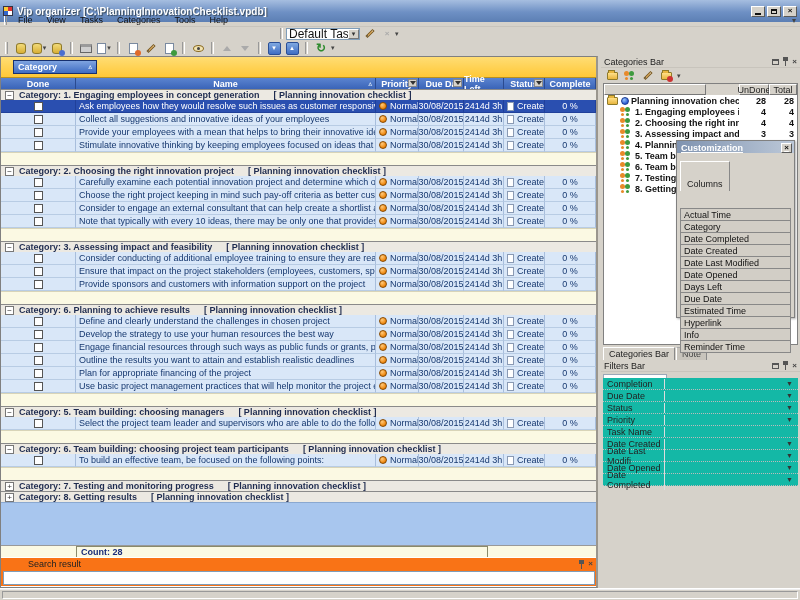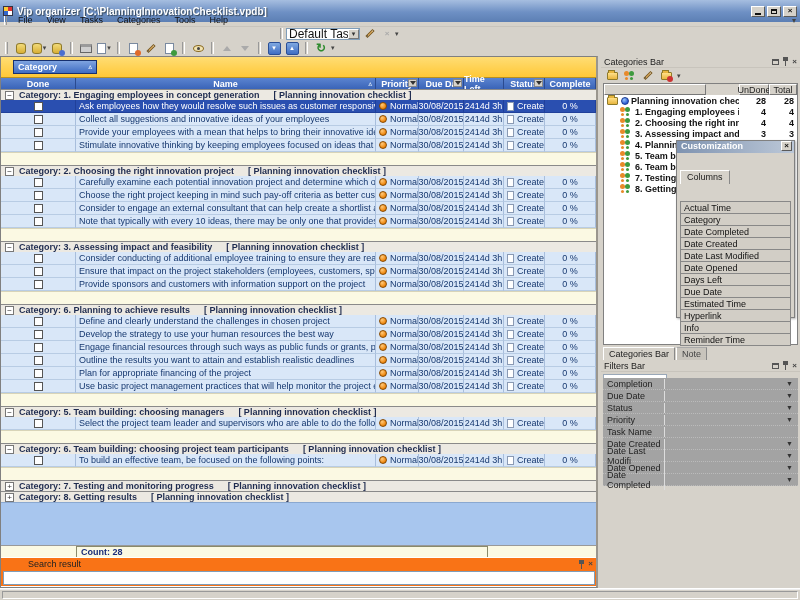--- a/index.html
+++ b/index.html
@@ -125,31 +125,31 @@
   .i-sph { width:8px; height:8px; border-radius:50%; background:radial-gradient(circle at 35% 30%, #9ac8ff, #2a5ad0 70%); border:1px solid #1a3a90; margin-right:2px; }
   .tabsrow { position:absolute; left:2px; top:291px; height:13px; display:flex; }
   .tab { padding:1px 5px; border:1px solid #888; border-top-color:#fff; border-left-color:#fff; background:#D6D2CA; color:#222; margin-right:1px; border-bottom:none; }
   .tab.inactive { background:#C8C4BC; color:#444; border-top:1px solid #aaa; }
 
   .filters { position:absolute; left:0; top:304px; width:199px; height:228px; }
   .f-toolbar { height:17px; display:flex; align-items:center; padding:1px 2px; gap:3px; }
   .f-combo { width:64px; height:13px; background:#fff; border:1px solid #9aa8b8; display:flex; align-items:center; }
   .f-combo .ctext { flex:1; padding-left:2px; color:#999; }
   .f-rows { position:absolute; left:2px; top:18px; width:195px; }
-  .f-row { height:12px; display:flex; align-items:center; background:#a3a3a3; border-bottom:1px dotted #bbb; }
+  .f-row { height:12px; display:flex; align-items:center; background:#14b8a6; border-bottom:1px dotted #bbb; }
   .f-label { width:62px; padding-left:4px; color:#222; border-right:1px solid #ddd; }
   .f-val { flex:1; } .f-arrow { width:12px; color:#333; font-size:7px; }
   .i-eraser { width:10px; height:6px; background:linear-gradient(90deg,#E890B8 0 40%, #fff 40%); border:1px solid #777; transform:skewX(-20deg); }
   .i-funnel { width:0; height:0; border-left:5px solid transparent; border-right:5px solid transparent; border-top:6px solid #2A9A9A; position:relative; }
 
   
   .customization { position:absolute; left:676px; top:140px; width:119px; height:178px; background:#D6D2CA; border:1px solid #808080; box-shadow:1px 1px 2px rgba(0,0,0,.3); }
-  .cz-cap { height:12px; background:linear-gradient(90deg,#7F93B0,#BCC8D8); display:flex; align-items:flex-start; padding:0 2px 0 4px; color:#fff; font-weight:bold; }
+  .cz-cap { height:12px; background:linear-gradient(90deg,#7F93B0,#BCC8D8); display:flex; align-items:flex-end; padding:0 2px 0 4px; color:#fff; font-weight:bold;text-decoration:underline; }
   .cz-close { margin-left:auto; width:11px; height:10px; background:#D6D2CA; border:1px solid; border-color:#fff #5a5a5a #5a5a5a #fff; color:#111; font-size:8px; line-height:8px; text-align:center; font-weight:bold; }
-  .cz-tab { margin:17px 0 0 3px; display:inline-block; padding:1px 6px 2px; background:#D6D2CA; border:1px solid #888; border-bottom:none; border-top-color:#fff; border-left-color:#fff; }
+  .cz-tab { margin:8px 0 0 3px; display:inline-block; padding:17px 6px 2px; background:#D6D2CA; border:1px solid #888; border-bottom:none; border-top-color:#fff; border-left-color:#fff; }
   .cz-list { margin:17px 3px; border-top:1px solid #888; }
   .cz-item { height:12px; background:#D2CEC6; border:1px solid #888; border-top:none; display:flex; align-items:center; padding-left:3px; color:#111; }
 
   .statusbar { position:absolute; left:0; top:588px; width:800px; height:12px; background:#D6D2CA; border-top:1px solid #fff; box-shadow:inset 0 1px 0 #eee; }
   .statusbar .cell { position:absolute; left:2px; top:2px; right:2px; bottom:1px; border:1px solid; border-color:#999 #fff #fff #999; }
 </style>
 </head>
 <body>
 
 <div class="window">

